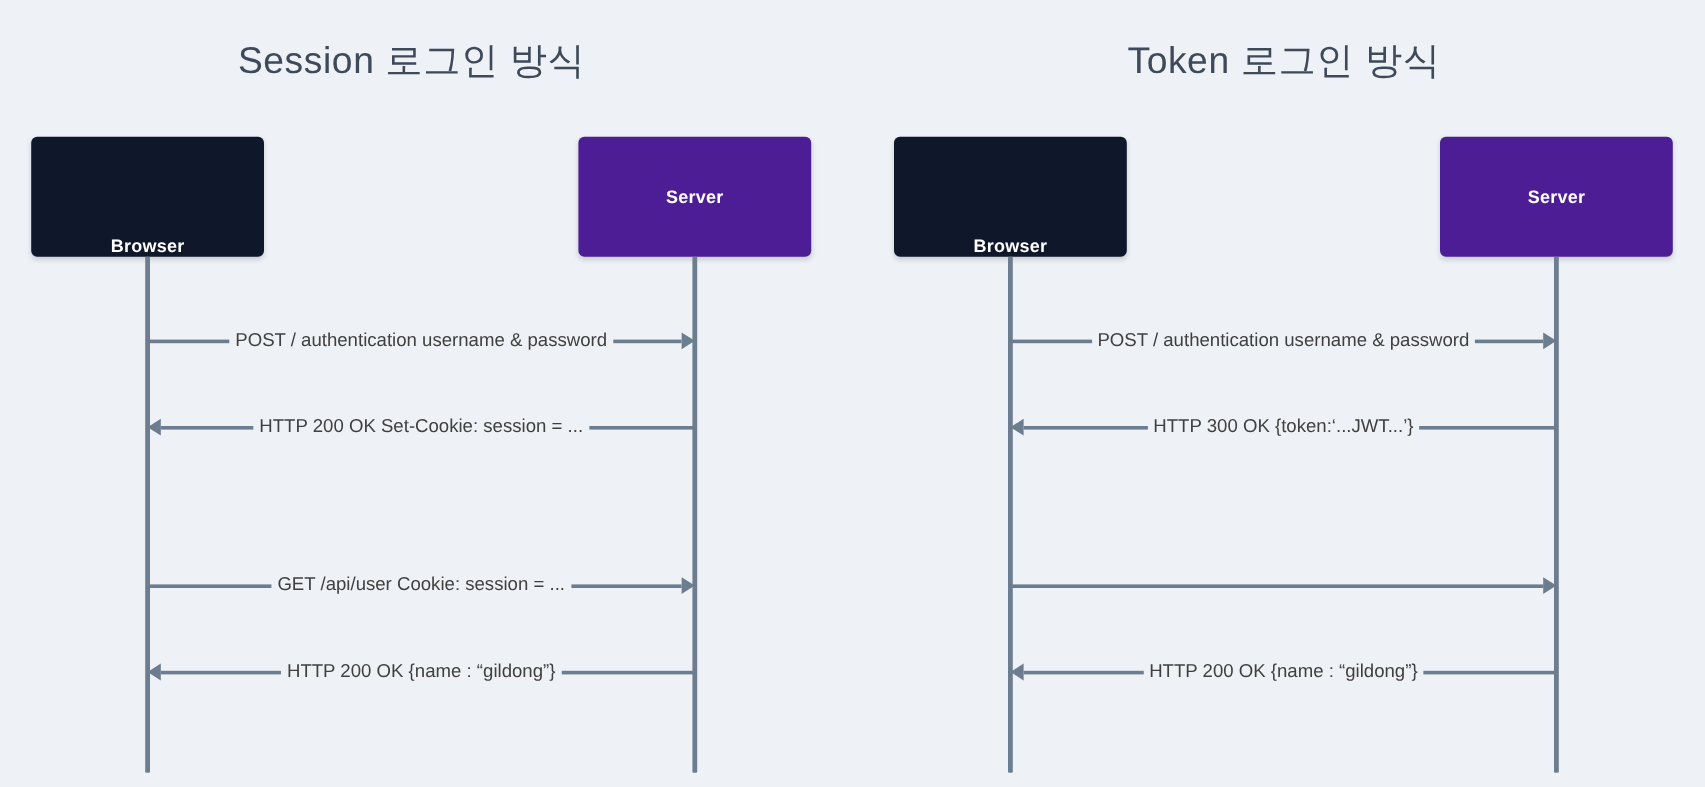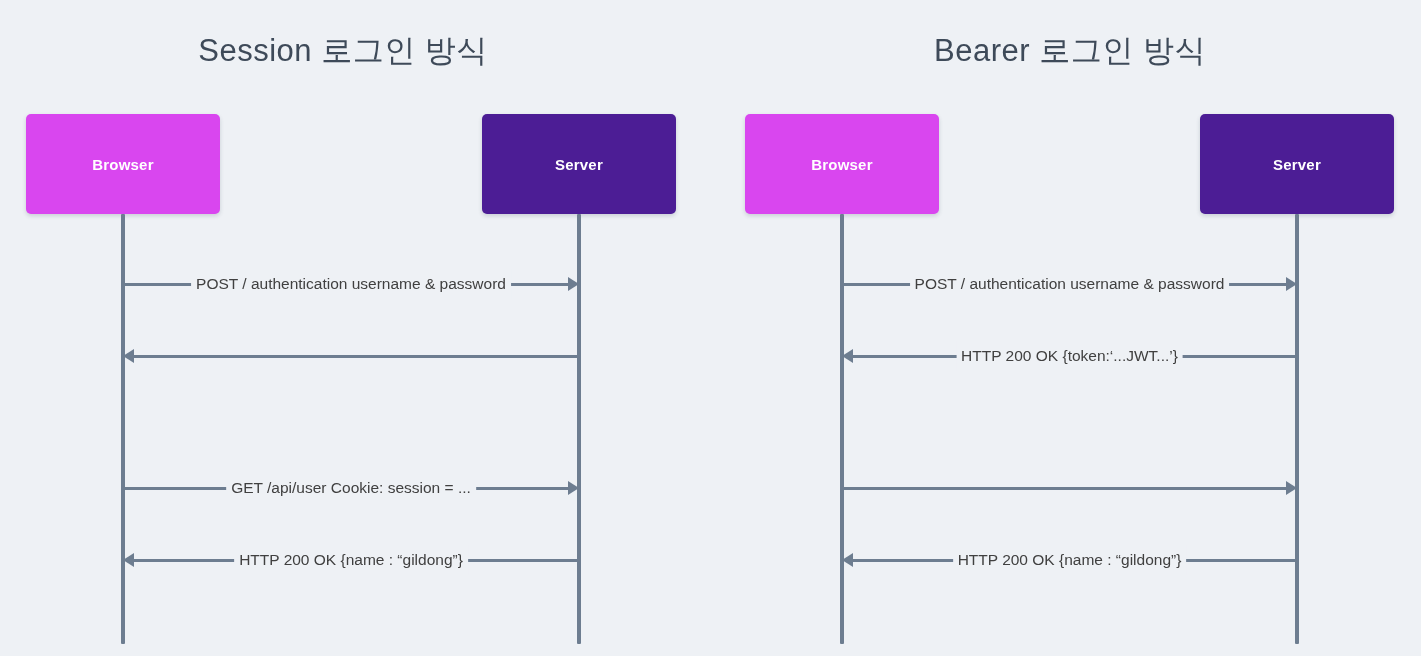--- a/index.html
+++ b/index.html
@@ -46,21 +46,21 @@
     display: flex;
     align-items: center;
     justify-content: center;
     color: #ffffff;
     font-size: 15px;
     font-weight: bold;
     letter-spacing: 0.2px;
     box-shadow: 0 2px 4px rgba(40, 55, 75, 0.18);
     top: 114px;
   }
-  .actor-browser { background: #d946ef; }
+  .actor-browser { background: #0f172a; align-items: flex-end; }
   .actor-server  { background: #4c1d95; }
 
   
   .lifeline {
     position: absolute;
     width: 4px;
     background: #6d7d90;
     border-radius: 1px;
   }
 
@@ -126,35 +126,36 @@
 
   <div class="message" style="left:123px; top:269px; width:456px;">
     <div class="msg-line left" style="width:445px;"></div>
     <div class="arrow-head to-right" style="right:0;"></div>
     <div class="msg-label">POST / authentication username &amp; password</div>
   </div>
 
   <div class="message" style="left:123px; top:341px; width:456px;">
     <div class="msg-line right" style="width:445px;"></div>
     <div class="arrow-head to-left" style="left:0;"></div>
+    <div class="msg-label">HTTP 200 OK Set-Cookie: session = ...</div>
   </div>
 
   <div class="message" style="left:123px; top:473px; width:456px;">
     <div class="msg-line left" style="width:445px;"></div>
     <div class="arrow-head to-right" style="right:0;"></div>
     <div class="msg-label">GET /api/user Cookie: session = ...</div>
   </div>
 
   <div class="message" style="left:123px; top:545px; width:456px;">
     <div class="msg-line right" style="width:445px;"></div>
     <div class="arrow-head to-left" style="left:0;"></div>
     <div class="msg-label">HTTP 200 OK {name : “gildong”}</div>
   </div>
 
-  <div id="title-token" class="diagram-title">Bearer 로그인 방식</div>
+  <div id="title-token" class="diagram-title">Token 로그인 방식</div>
 
   <div class="actor-box actor-browser" style="left:745px; width:194px;">
     <span>Browser</span>
   </div>
 
   <div class="actor-box actor-server" style="left:1200px; width:194px;">
     <span>Server</span>
   </div>
 
   <div class="lifeline" style="left:840px; top:214px; height:430px;"></div>
@@ -162,21 +163,21 @@
 
   <div class="message" style="left:842px; top:269px; width:455px;">
     <div class="msg-line left" style="width:444px;"></div>
     <div class="arrow-head to-right" style="right:0;"></div>
     <div class="msg-label">POST / authentication username &amp; password</div>
   </div>
 
   <div class="message" style="left:842px; top:341px; width:455px;">
     <div class="msg-line right" style="width:444px;"></div>
     <div class="arrow-head to-left" style="left:0;"></div>
-    <div class="msg-label">HTTP 200 OK {token:‘...JWT...’}</div>
+    <div class="msg-label">HTTP 300 OK {token:‘...JWT...’}</div>
   </div>
 
   <div class="message" style="left:842px; top:473px; width:455px;">
     <div class="msg-line left" style="width:444px;"></div>
     <div class="arrow-head to-right" style="right:0;"></div>
   </div>
 
   <div class="message" style="left:842px; top:545px; width:455px;">
     <div class="msg-line right" style="width:444px;"></div>
     <div class="arrow-head to-left" style="left:0;"></div>

